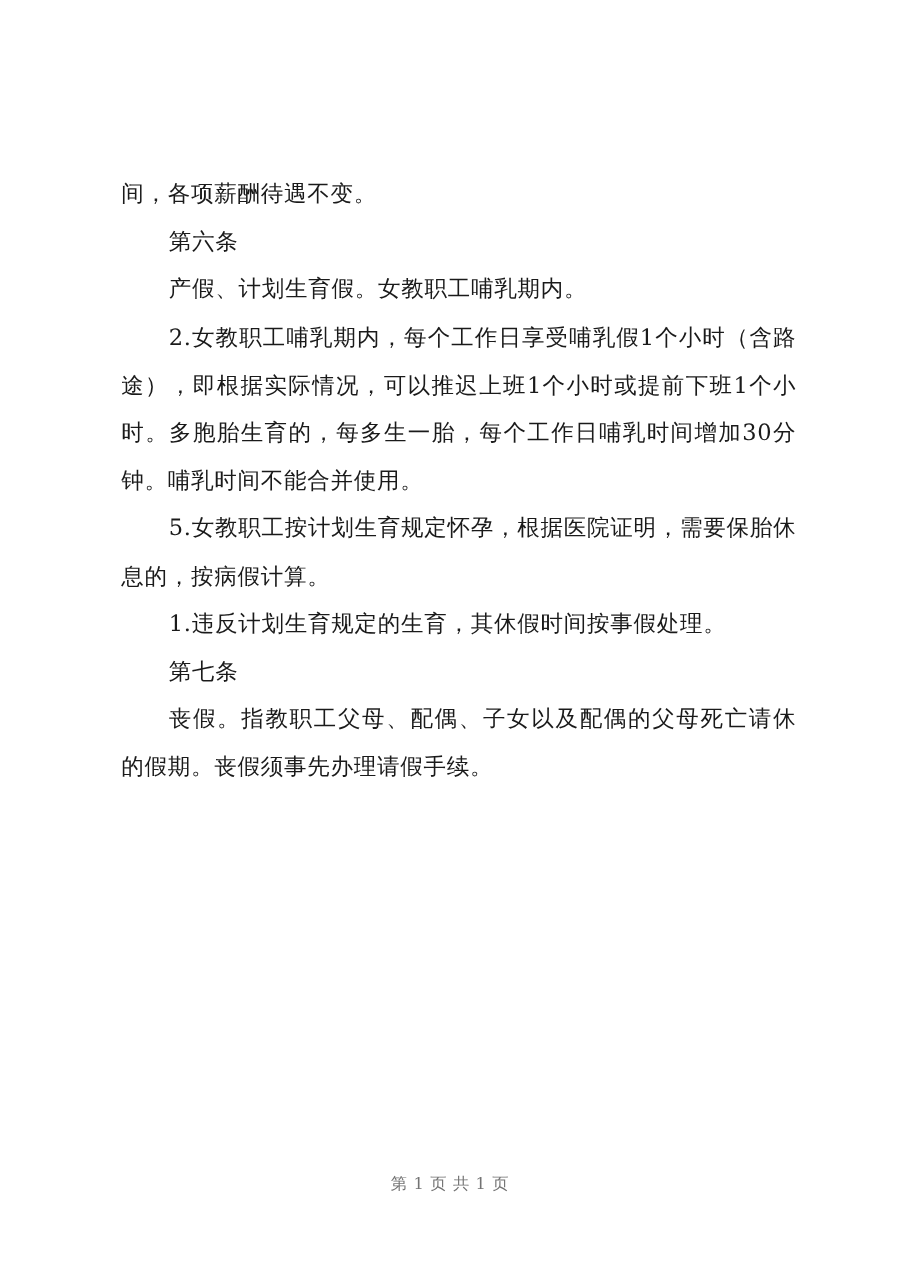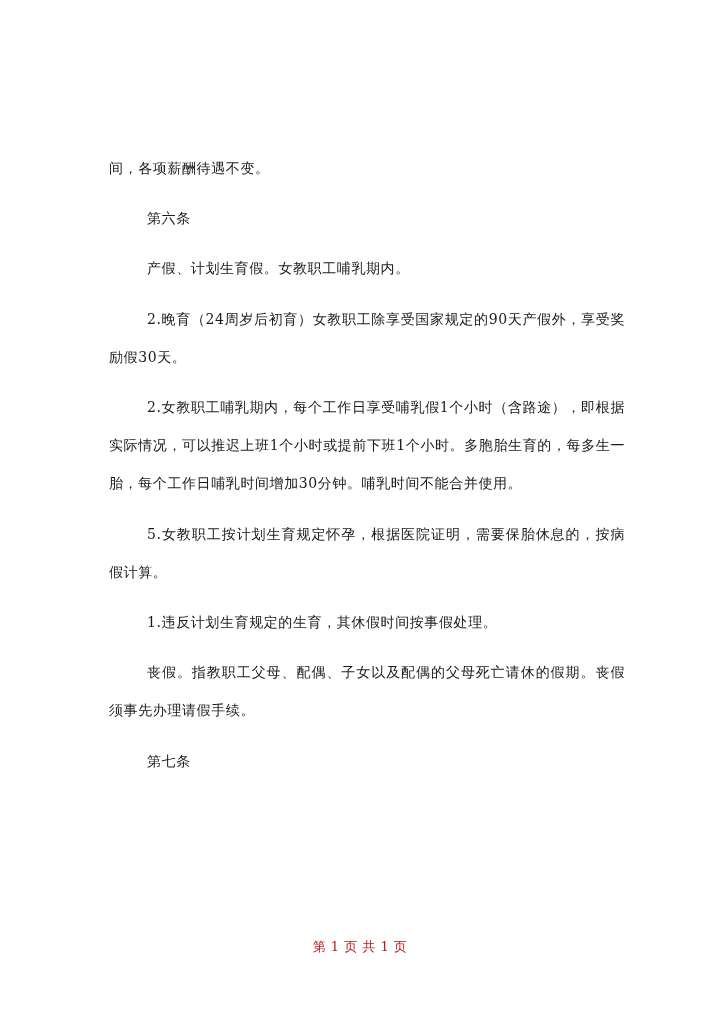--- a/index.html
+++ b/index.html
@@ -15,52 +15,51 @@
     font-family: "DejaVu Serif", "Liberation Serif", serif;
     color: #1a1a1a;
   }
   .page {
     position: absolute;
     left: 97px;
     top: 137px;
     width: 540px;
   }
   .para {
-    font-size: 14px;
+    font-size: 18px;
     line-height: 38.2px;
     letter-spacing: 0.6px;
-    margin: 12px;
+    margin: 0;
     text-align: justify;
     word-break: break-all;
   }
   .indent {
     text-indent: 38px;
   }
   .heading {
     padding-left: 38px;
   }
   .footer {
     position: absolute;
     left: 0;
     width: 720px;
     top: 938px;
     text-align: center;
     font-size: 13px;
-    color: #b91c1c;
+    color: #737373;
     letter-spacing: 0.5px;
   }
 </style>
 </head>
 <body>
 
 <div class="page">
   <p class="para">间，各项薪酬待遇不变。</p>
   <p class="para heading">第六条</p>
   <p class="para indent">产假、计划生育假。女教职工哺乳期内。</p>
-  <p class="para indent">2.晚育（24周岁后初育）女教职工除享受国家规定的90天产假外，享受奖励假30天。</p>
   <p class="para indent">2.女教职工哺乳期内，每个工作日享受哺乳假1个小时（含路途），即根据实际情况，可以推迟上班1个小时或提前下班1个小时。多胞胎生育的，每多生一胎，每个工作日哺乳时间增加30分钟。哺乳时间不能合并使用。</p>
   <p class="para indent">5.女教职工按计划生育规定怀孕，根据医院证明，需要保胎休息的，按病假计算。</p>
   <p class="para indent">1.违反计划生育规定的生育，其休假时间按事假处理。</p>
+  <p class="para heading">第七条</p>
   <p class="para indent">丧假。指教职工父母、配偶、子女以及配偶的父母死亡请休的假期。丧假须事先办理请假手续。</p>
-  <p class="para heading">第七条</p>
 </div>
 
 <div class="footer">第 1 页  共 1 页</div>
 
 </body></html>

